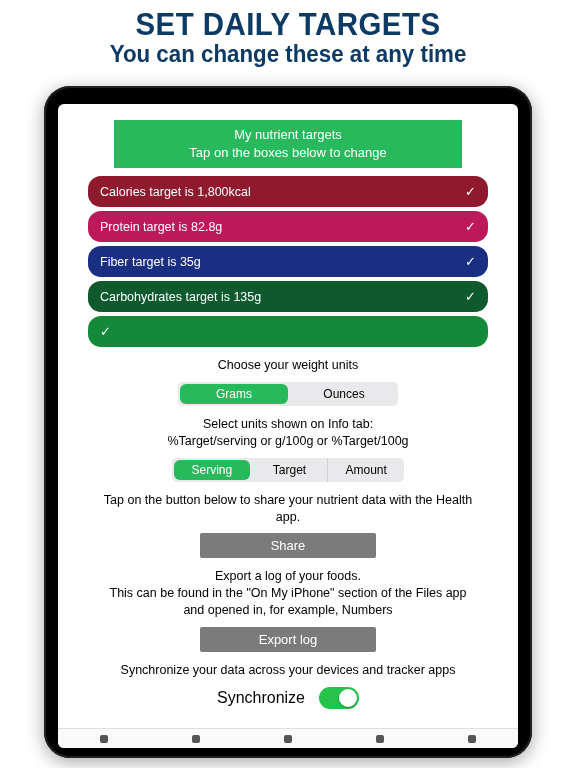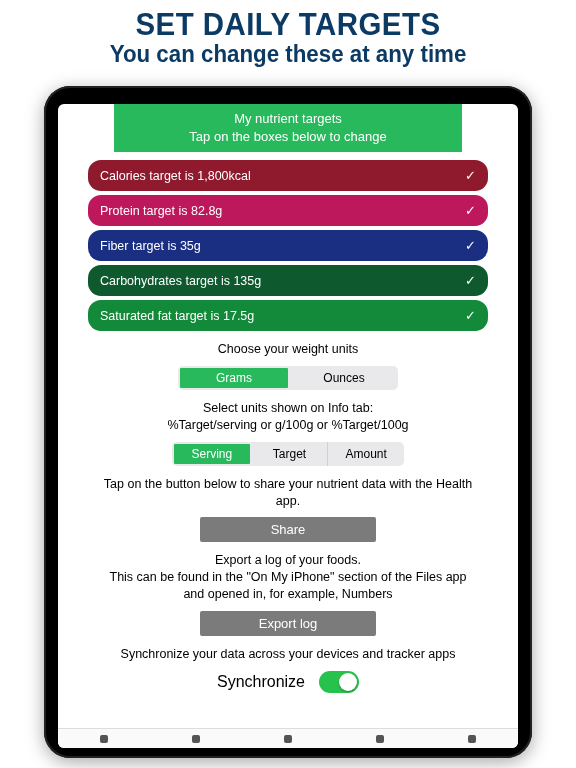--- a/index.html
+++ b/index.html
@@ -42,21 +42,21 @@
     padding: 18px 14px 10px 14px;
   }
   .screen {
     background: #fff;
     border-radius: 6px;
     width: 100%;
     height: 100%;
     overflow: hidden;
     position: relative;
   }
-  .content { padding: 0 0 0 0; }
+  .content { padding: 0 0 0 0; margin-top: 16px; }
   .header-band {
     background: #27b95b;
     color: #fff;
     text-align: center;
     font-size: 13px;
     line-height: 1.35;
     padding: 6px 0 7px;
     margin: 0 56px 8px 56px;
   }
   .target-row {
@@ -91,21 +91,21 @@
     flex: 1;
     text-align: center;
     padding: 5px 0;
     color: #000;
     position: relative;
   }
   .seg + .seg { border-left: 1px solid #d0d0d4; }
   .seg.sel {
     background: #27b95b;
     color: #fff;
-    border-radius: 1px;
+    border-radius: 6px;
     border-left: none;
     margin: 2px;
     padding: 3px 0;
   }
   .segmented .seg.sel + .seg { border-left: none; }
   .gray-btn {
     display: block;
     width: 176px;
     margin: 6px auto 4px;
     background: #7b7b7b;
@@ -179,21 +179,20 @@
           </div>
           <div class="target-row" style="background: rgb(26, 46, 130); text-align: center;">
             <span>Fiber target is 35g</span>
             <span class="check">✓</span>
           </div>
           <div class="target-row" style="background: rgb(14, 90, 46);">
             <span>Carbohydrates target is 135g</span>
             <span class="check">✓</span>
           </div>
           <div class="target-row" style="background: rgb(19, 138, 58);">
-            <span>Saturated fat target is 17.5g</span>
             <span class="check">✓</span>
           </div>
         </div>
 
       <div class="section-text">Choose your weight units</div>
       <div class="segmented" id="seg-weight">
           <div class="seg sel">Grams</div>
           <div class="seg">Ounces</div>
         </div>
 

